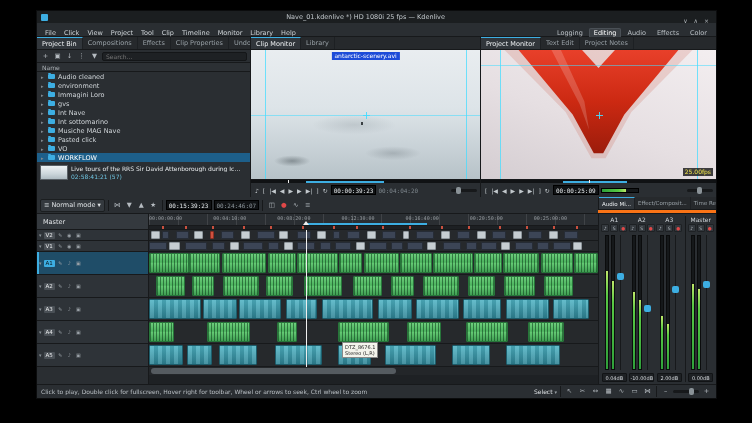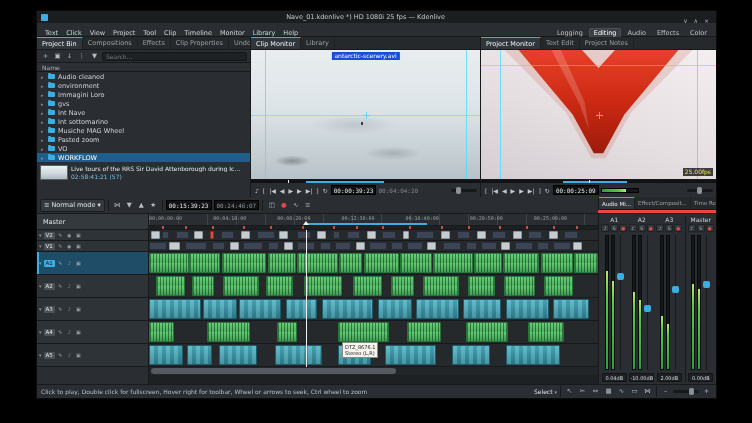--- a/index.html
+++ b/index.html
@@ -1,17 +1,17 @@
 <!DOCTYPE html>
 <html><head>
 <meta charset="utf-8">
 <style>
   *{margin:0;padding:0;box-sizing:border-box;font-family:"DejaVu Sans",sans-serif;}
   html,body{width:752px;height:423px;background:#000;overflow:hidden;}
-  .window{position:absolute;left:36px;top:10px;width:681px;height:389px;background:#ef4444;border:1px solid #0b0c0d;display:flex;flex-direction:column;color:#ced3d7;}
+  .window{position:absolute;left:36px;top:10px;width:681px;height:389px;background:#f97316;border:1px solid #0b0c0d;display:flex;flex-direction:column;color:#ced3d7;}
   .spacer{flex:1;}
 
   
   .titlebar{height:12px;background:#1b1e20;display:flex;align-items:center;padding:0 4px;flex:0 0 auto;}
   .appicon{width:7px;height:7px;background:#3daee2;border-radius:1px;margin-right:3px;flex:0 0 auto;}
   .title{flex:1;text-align:center;font-size:6.5px;color:#c3c9cd;white-space:nowrap;overflow:hidden;}
   .wbtn{font-size:6px;color:#aeb4b9;padding:0 3px;cursor:default;}
 
   
   .menubar{height:14px;background:#2a2e32;display:flex;align-items:center;padding:0 4px;border-bottom:1px solid #17191b;flex:0 0 auto;}
@@ -145,21 +145,21 @@
 
 <div class="window">
 
   <div class="titlebar">
     <span class="appicon"></span>
     <span class="title">Nave_01.kdenlive *) HD 1080i 25 fps — Kdenlive</span>
     <span id="win-controls"><span class="wbtn">∨</span><span class="wbtn">∧</span><span class="wbtn">×</span></span>
   </div>
 
   <div class="menubar">
-    <span id="menu-items"><span class="menuitem">Text</span><span class="menuitem">Click</span><span class="menuitem">View</span><span class="menuitem">Project</span><span class="menuitem">Tool</span><span class="menuitem">Clip</span><span class="menuitem">Timeline</span><span class="menuitem">Monitor</span><span class="menuitem">Library</span><span class="menuitem">Help</span></span>
+    <span id="menu-items"><span class="menuitem">File</span><span class="menuitem">Click</span><span class="menuitem">View</span><span class="menuitem">Project</span><span class="menuitem">Tool</span><span class="menuitem">Clip</span><span class="menuitem">Timeline</span><span class="menuitem">Monitor</span><span class="menuitem">Library</span><span class="menuitem">Help</span></span>
     <span class="spacer"></span>
     <span id="workspace-buttons"><span class="wsbtn">Logging</span><span class="wsbtn active">Editing</span><span class="wsbtn">Audio</span><span class="wsbtn">Effects</span><span class="wsbtn">Color</span></span>
   </div>
 
   <div class="upper">
 
     <div class="binpanel">
       <div class="tabs" id="bin-tabs">
           <span class="tab active">Project Bin</span>
           <span class="tab">Compositions</span>
@@ -205,26 +205,26 @@
             <span class="flabel">Int Nave</span>
           </div>
           <div class="binrow">
             <span class="fchev">▸</span>
             <span class="fico"></span>
             <span class="flabel">Int sottomarino</span>
           </div>
           <div class="binrow">
             <span class="fchev">▸</span>
             <span class="fico"></span>
-            <span class="flabel">Musiche MAG Wheel</span>
-          </div>
-          <div class="binrow">
-            <span class="fchev">▸</span>
-            <span class="fico"></span>
-            <span class="flabel">Pasted zoom</span>
+            <span class="flabel">Musiche MAG Nave</span>
+          </div>
+          <div class="binrow">
+            <span class="fchev">▸</span>
+            <span class="fico"></span>
+            <span class="flabel">Pasted click</span>
           </div>
           <div class="binrow">
             <span class="fchev">▸</span>
             <span class="fico"></span>
             <span class="flabel">VO</span>
           </div>
           <div class="binrow selected">
             <span class="fchev">▸</span>
             <span class="fico"></span>
             <span class="flabel">WORKFLOW</span>

